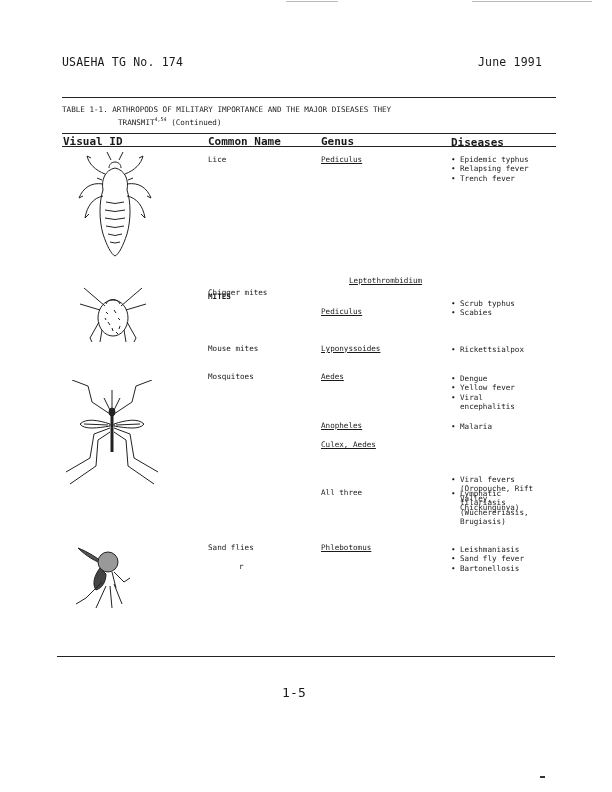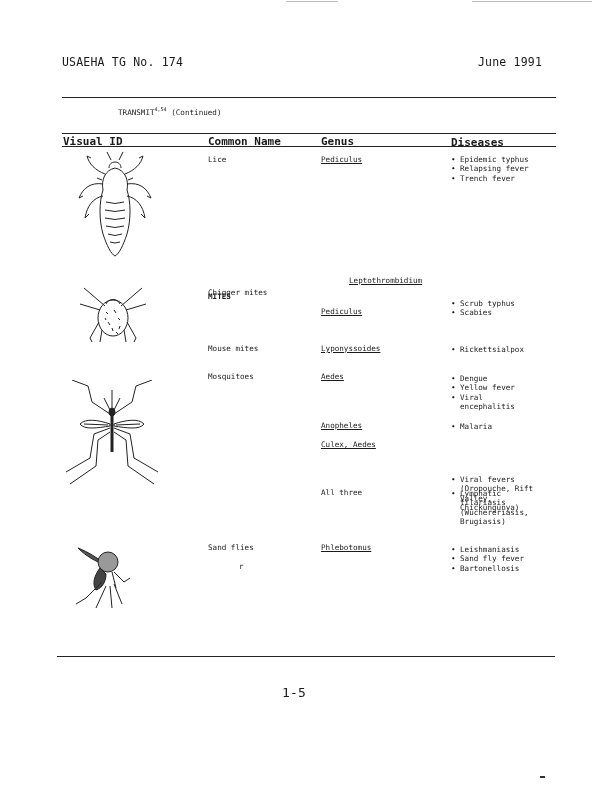--- a/index.html
+++ b/index.html
@@ -26,20 +26,21 @@
 <body>
 
 <div class="faint-rule" style="left:286px; top:1px; width:52px;"></div>
 <div class="faint-rule" style="left:472px; top:1px; width:120px;"></div>
 
 <div class="abs hdr" style="left:62px; top:55px;">USAEHA TG No. 174</div>
 <div class="abs hdr" style="left:478px; top:55px;">June 1991</div>
 <div class="rule" style="left:62px; top:97px; width:494px;"></div>
 
 <div class="abs caption" style="left:62px; top:105px;">
+  <div>TABLE 1-1.  ARTHROPODS OF MILITARY IMPORTANCE AND THE MAJOR DISEASES THEY</div>
   <div style="padding-left:56px;"><span>TRANSMIT</span><sup style="font-size:5px;">4,54</sup><span> (Continued)</span></div>
 </div>
 
 <div class="rule" style="left:62px; top:133px; width:494px; border-top-width:1px;"></div>
 <div class="abs colhdr ul" style="left:63px; top:135px;">Visual ID</div>
 <div class="abs colhdr ul" style="left:208px; top:135px;">Common Name</div>
 <div class="abs colhdr" style="left:321px; top:135px;">Genus</div>
 <div class="abs colhdr" style="left:451px; top:136px;">Diseases</div>
 <div class="rule" style="left:62px; top:146px; width:494px; border-top-width:1.2px;"></div>
 

